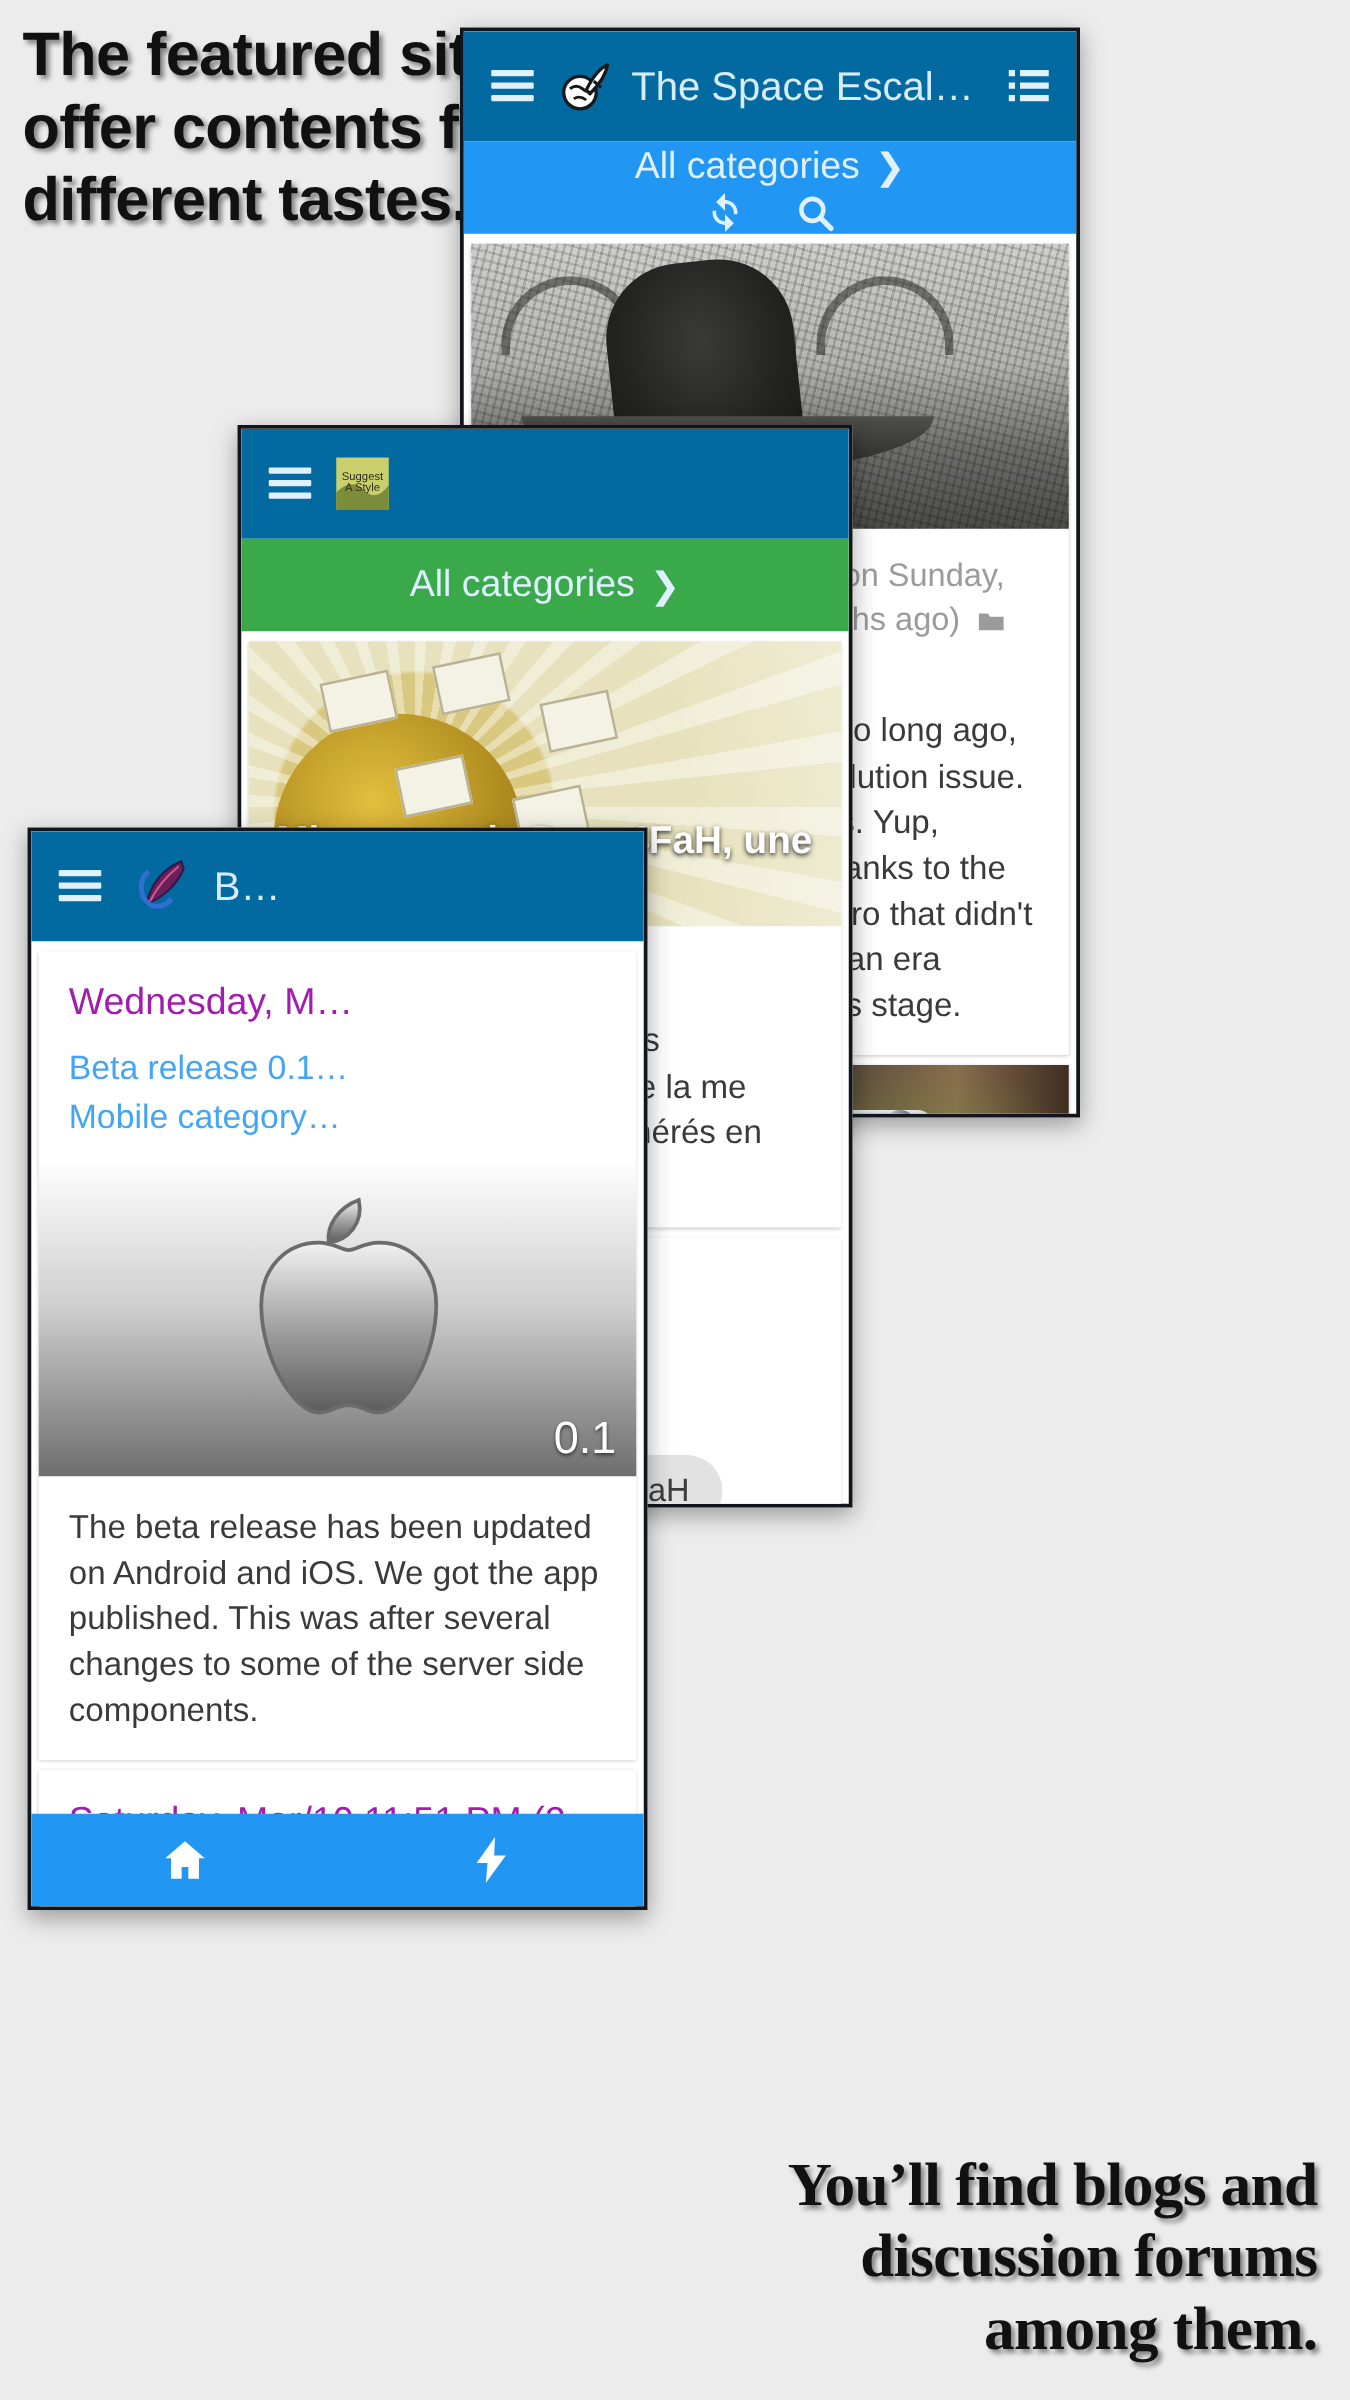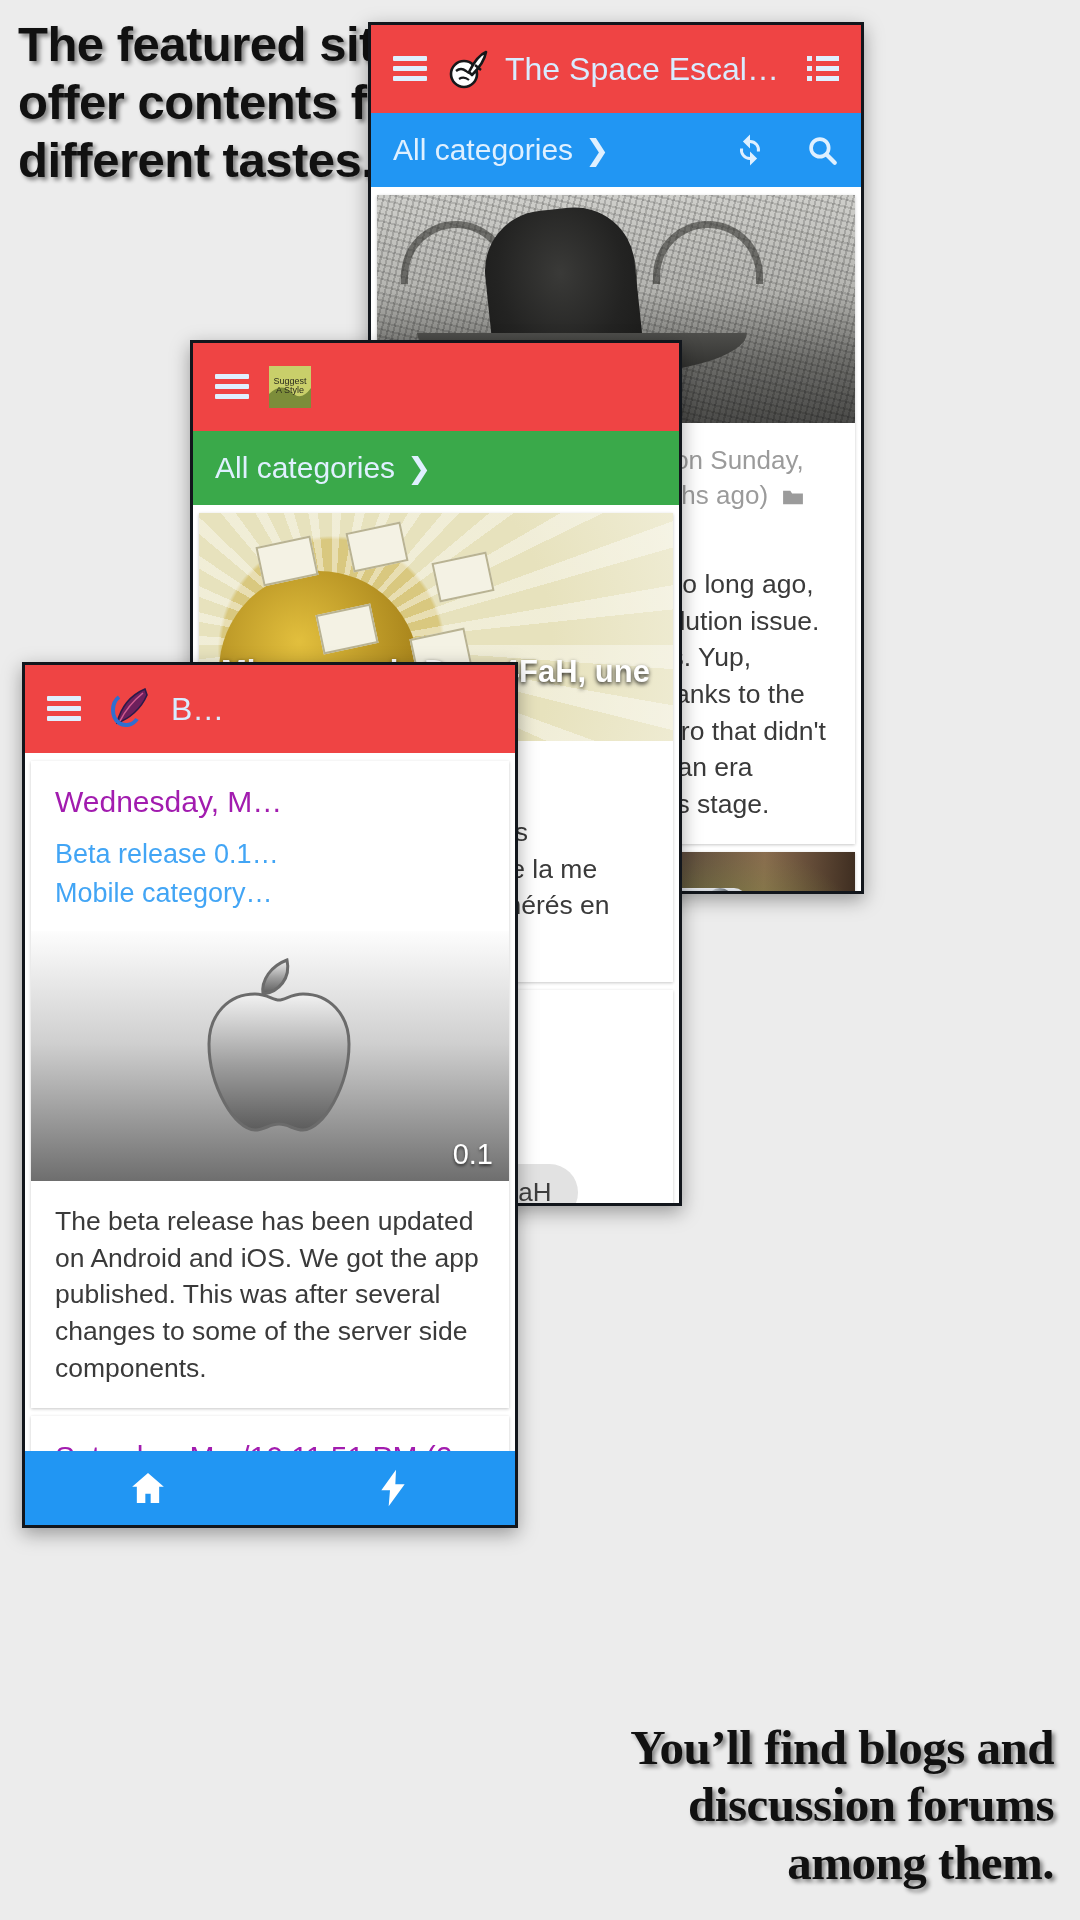--- a/index.html
+++ b/index.html
@@ -27,21 +27,21 @@
     background:#fff;
     border:3px solid #12161c;
     box-shadow:0 6px 18px rgba(0,0,0,.35);
     overflow:hidden;
     box-sizing:border-box;
   }
 
   
   .appbar{
     height:88px;display:flex;align-items:center;
-    background:#ef4444;color:#cfe9ff;
+    background:#0369a1;color:#cfe9ff;
     padding:0 22px;box-sizing:border-box;
   }
   .appbar .title{
     font-size:32px;color:#d8ecff;white-space:nowrap;overflow:hidden;
     margin-left:14px;flex:1;
   }
   .hamburger{width:34px;height:26px;position:relative;flex:none;cursor:pointer;}
   .hamburger i{position:absolute;left:0;width:34px;height:5px;background:#dff0ff;border-radius:1px;}
   .hamburger i:nth-child(1){top:0}
   .hamburger i:nth-child(2){top:10px}
@@ -52,21 +52,21 @@
   .listicon b:nth-of-type(1){top:0}
   .listicon b:nth-of-type(2){top:10px}
   .listicon b:nth-of-type(3){top:20px}
   .listicon s{position:absolute;left:0;width:5px;height:5px;background:#dff0ff;text-decoration:none;}
   .listicon s:nth-of-type(1){top:0}
   .listicon s:nth-of-type(2){top:10px}
   .listicon s:nth-of-type(3){top:20px}
 
   .catbar{
     height:74px;display:flex;align-items:center;
-    padding:0 22px;box-sizing:border-box;color:#dff0ff;font-size:30px;
+    padding:0 22px;box-sizing:border-box;color:#dff0ff;font-size:30px;flex-direction:column;
   }
   .catbar.blue{background:#2196f3;}
   .catbar.green{background:#3aa94a;}
   .catbar .cat-label{flex:1;display:flex;align-items:center;gap:12px;}
   .chev{font-weight:900;font-size:29px;}
   .bar-actions{display:flex;gap:38px;align-items:center;}
   .ico{width:34px;height:34px;display:block;}
 
   
   .card{background:#fff;box-shadow:0 1px 3px rgba(0,0,0,.22);margin:8px 6px;}
@@ -114,21 +114,21 @@
   .doge .coin{position:absolute;left:20px;bottom:-30px;width:200px;height:200px;border-radius:50%;
     background:radial-gradient(circle at 40% 35%,#e2bf3d,#a6821a 70%,#7c6210);}
   .doge .scr{position:absolute;width:52px;height:36px;background:#f4f2e4;border:2px solid #b9b393;transform:rotate(-12deg);}
 
   
   .apple-hero{
     position:relative;height:250px;margin:0 0 0 0;overflow:hidden;
     background:linear-gradient(180deg,#fdfdfd 0%,#cfcfcf 45%,#6e6e6e 100%);
   }
   .apple-glyph{position:absolute;left:52%;top:52%;transform:translate(-50%,-50%);}
-  .apple-ver{position:absolute;right:16px;bottom:10px;color:#fff;font-size:29px;
+  .apple-ver{position:absolute;right:16px;bottom:10px;color:#fff;font-size:36px;
     text-shadow:0 2px 3px rgba(0,0,0,.6);text-align:center;}
 
   
   .tagwrap{padding:26px 22px 30px;display:flex;flex-wrap:wrap;gap:17px;}
   .tag{
     background:#e2e2e2;color:#3d3d3d;border-radius:999px;
     padding:13px 26px;font-size:26px;white-space:nowrap;
   }
 
   

